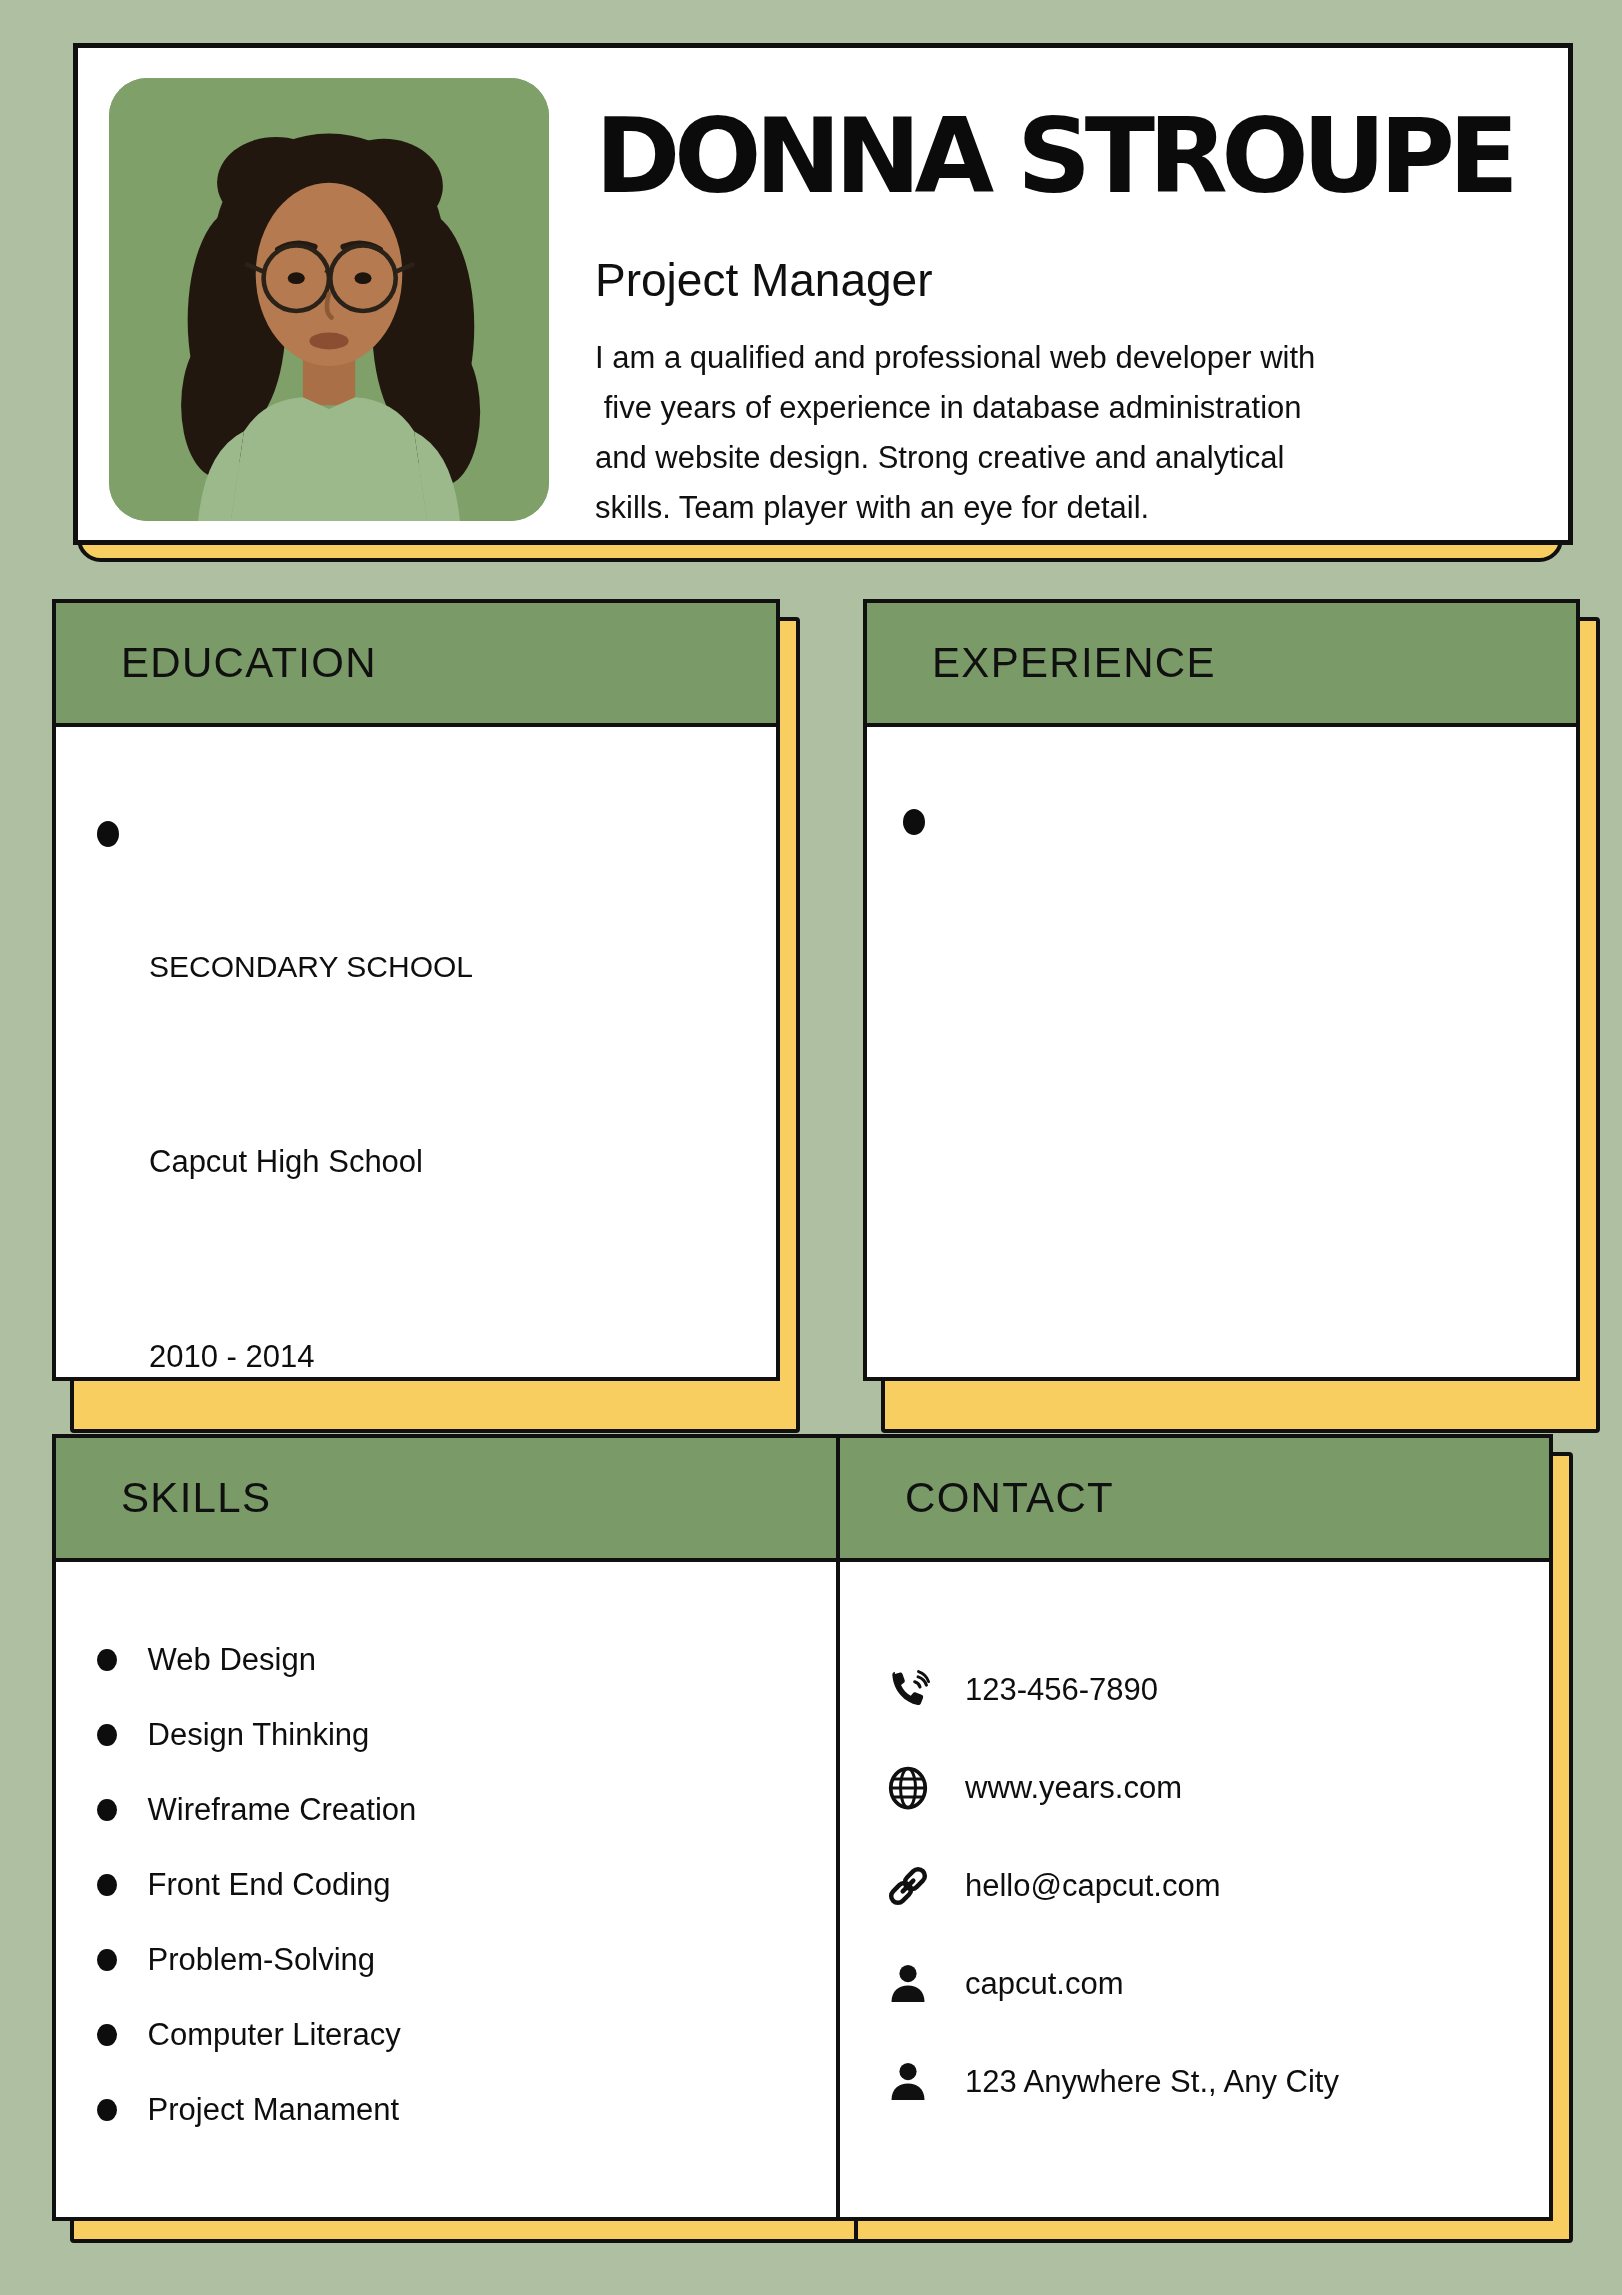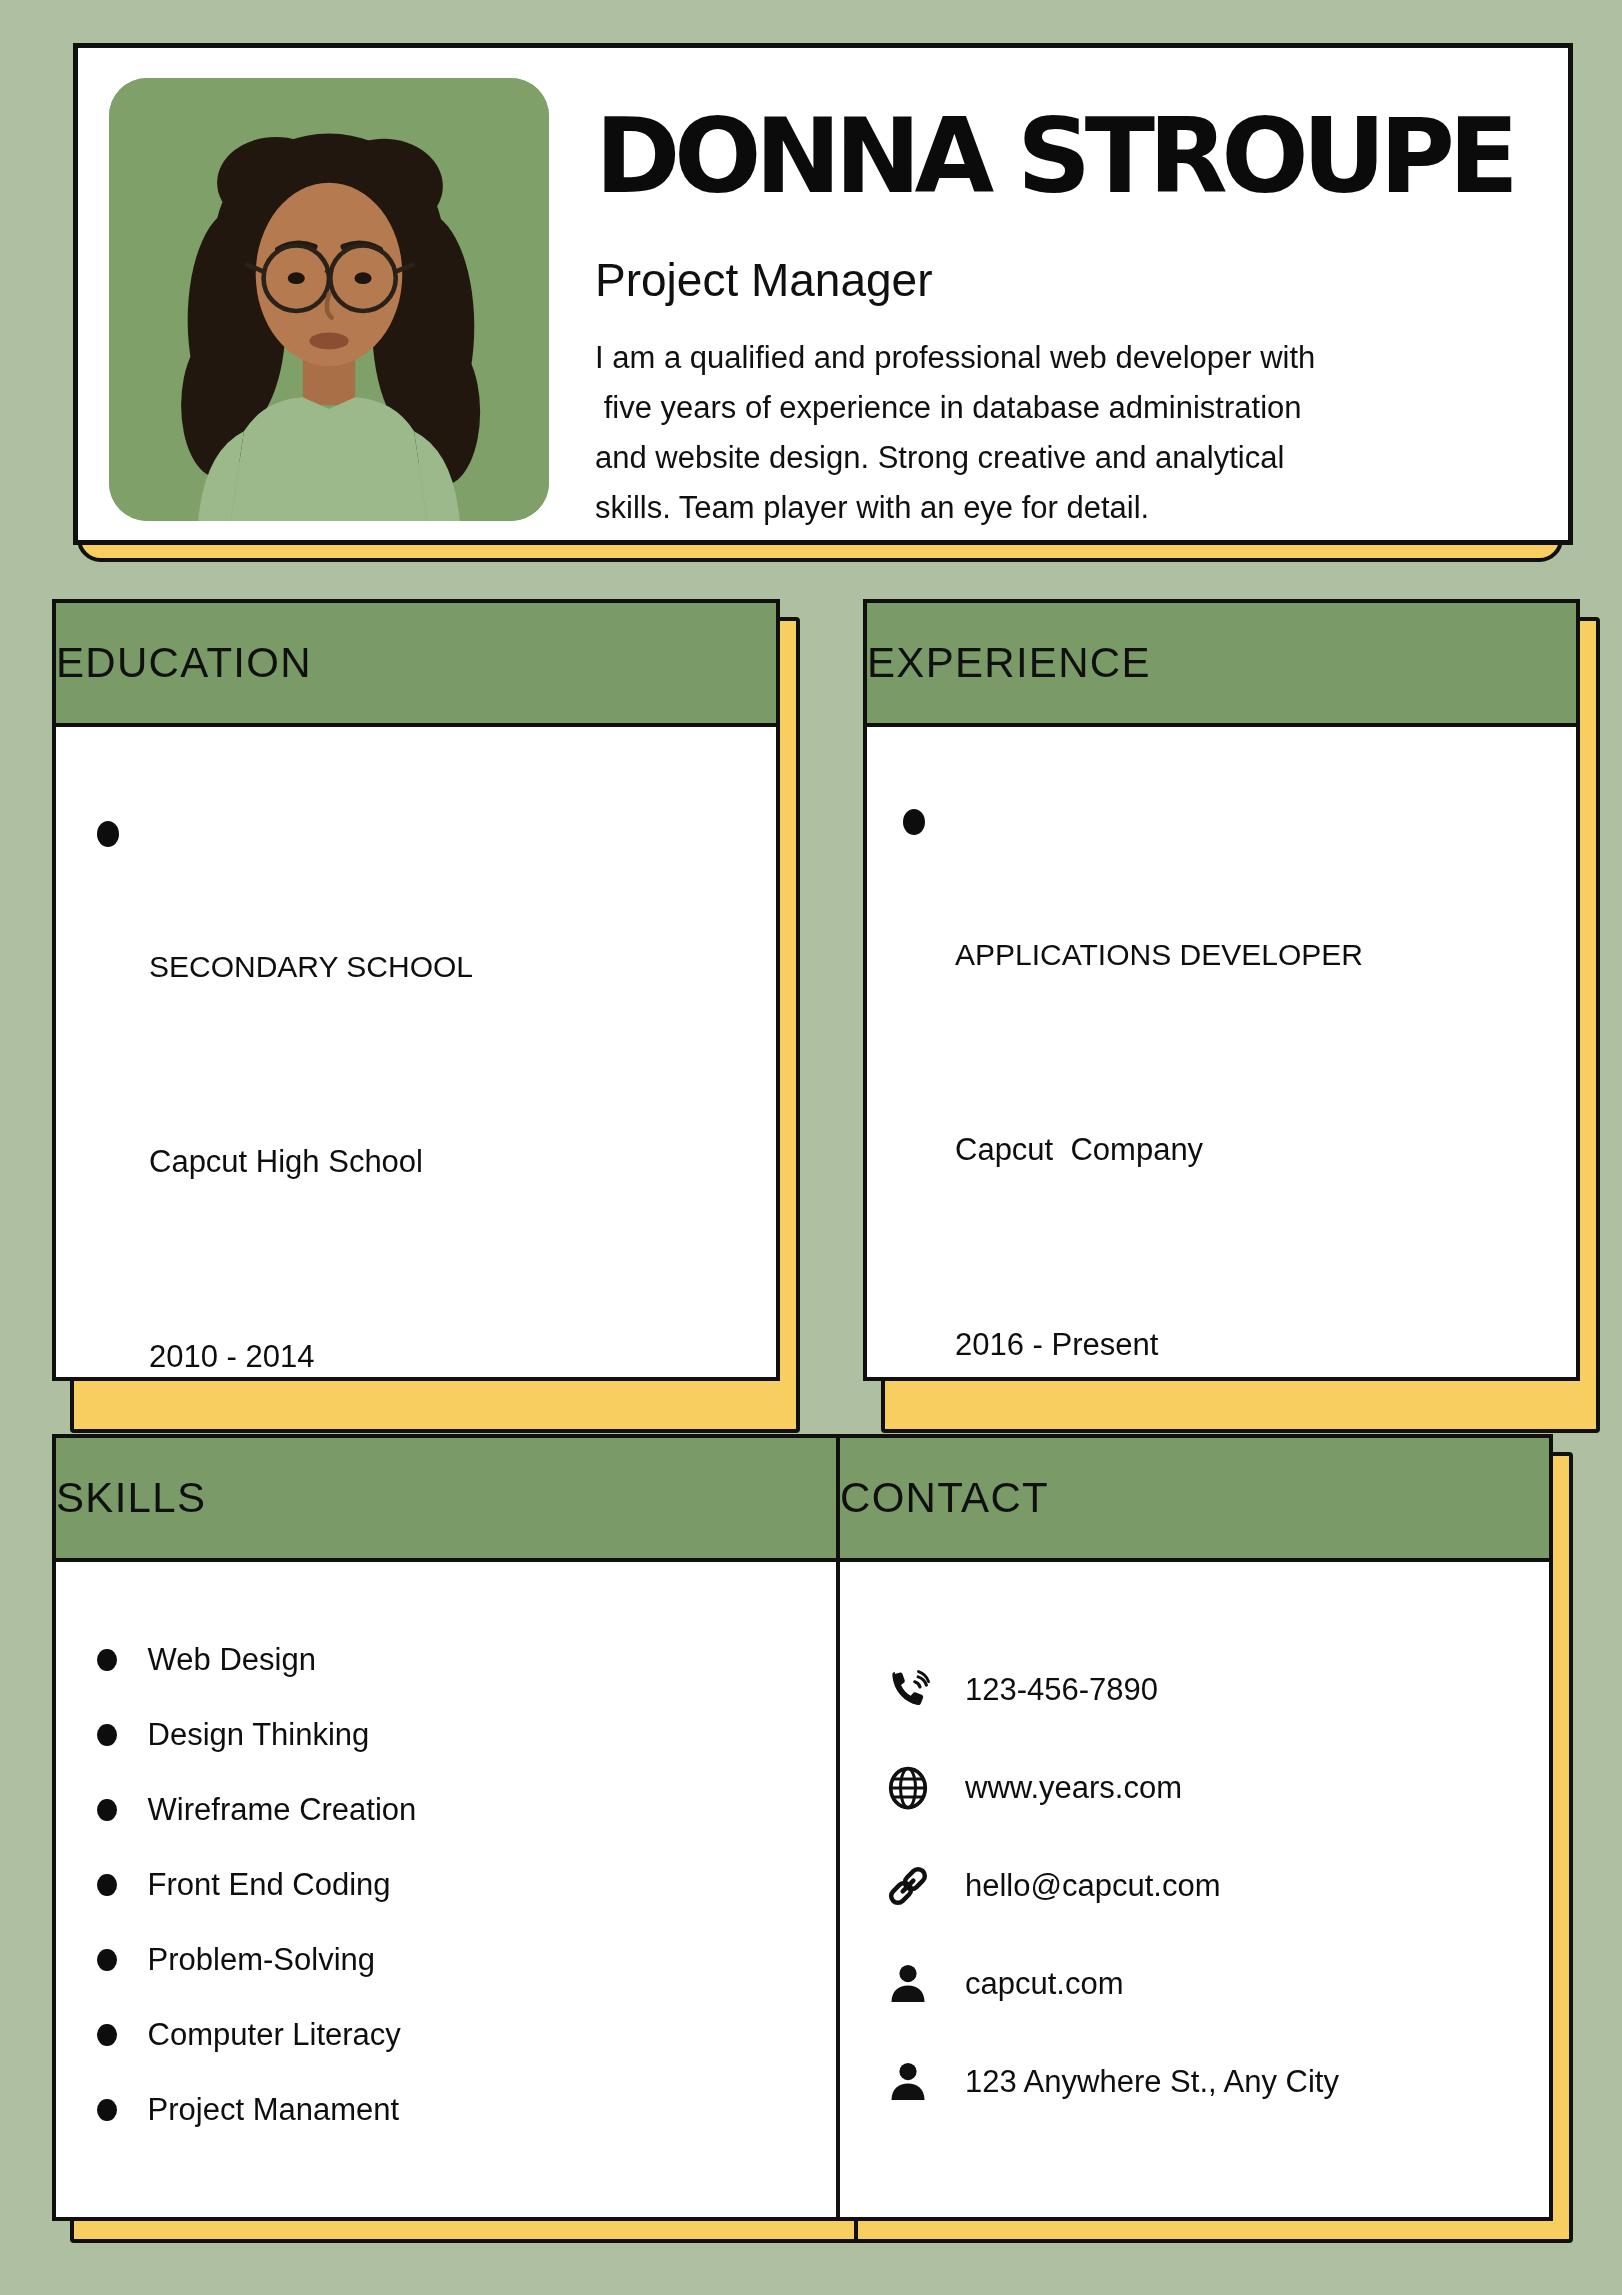--- a/index.html
+++ b/index.html
@@ -56,21 +56,21 @@
   .shadow-deep{bottom:-52px;}
   .shadow-shallow{bottom:-21.6px;}
 
   .sec-card{
     position:absolute;inset:0;z-index:1;box-sizing:border-box;
     border:4.6px solid #101010;background:#ffffff;
     display:flex;flex-direction:column;overflow:hidden;
   }
   .sec-head{
     flex:none;height:124px;background:#7A9A68;border-bottom:4.6px solid #101010;
-    display:flex;align-items:center;box-sizing:border-box;
+    display:flex;align-items:center;padding-left:65px;box-sizing:border-box;
   }
   .sec-title{
     font-size:42px;font-weight:500;letter-spacing:1.3px;color:#101010;
   }
   .sec-body{flex:1;background:#ffffff;}
 
   
   .dot{flex:none;background:#0d0d0d;border-radius:50%;}
   .dot-lg{width:22px;height:26px;margin-top:17px;}
   .dot-md{width:19.6px;height:22px;}
@@ -179,25 +179,20 @@
   <div class="section sec-experience">
     <div class="sec-shadow shadow-deep"></div>
     <div class="sec-card">
       <div class="sec-head">
         <span class="sec-title">EXPERIENCE</span>
       </div>
       <div class="sec-body xp-body">
 
         <div class="xp-entry">
           <span class="dot dot-lg"></span>
-          <div class="entry-lines">
-            <div class="caps">APPLICATIONS DEVELOPER</div>
-            <div>Capcut  Company</div>
-            <div>2016 - Present</div>
-          </div>
         </div>
 
       </div>
     </div>
   </div>
 
   <div class="section sec-skills">
     <div class="sec-shadow shadow-shallow"></div>
     <div class="sec-card">
       <div class="sec-head">

